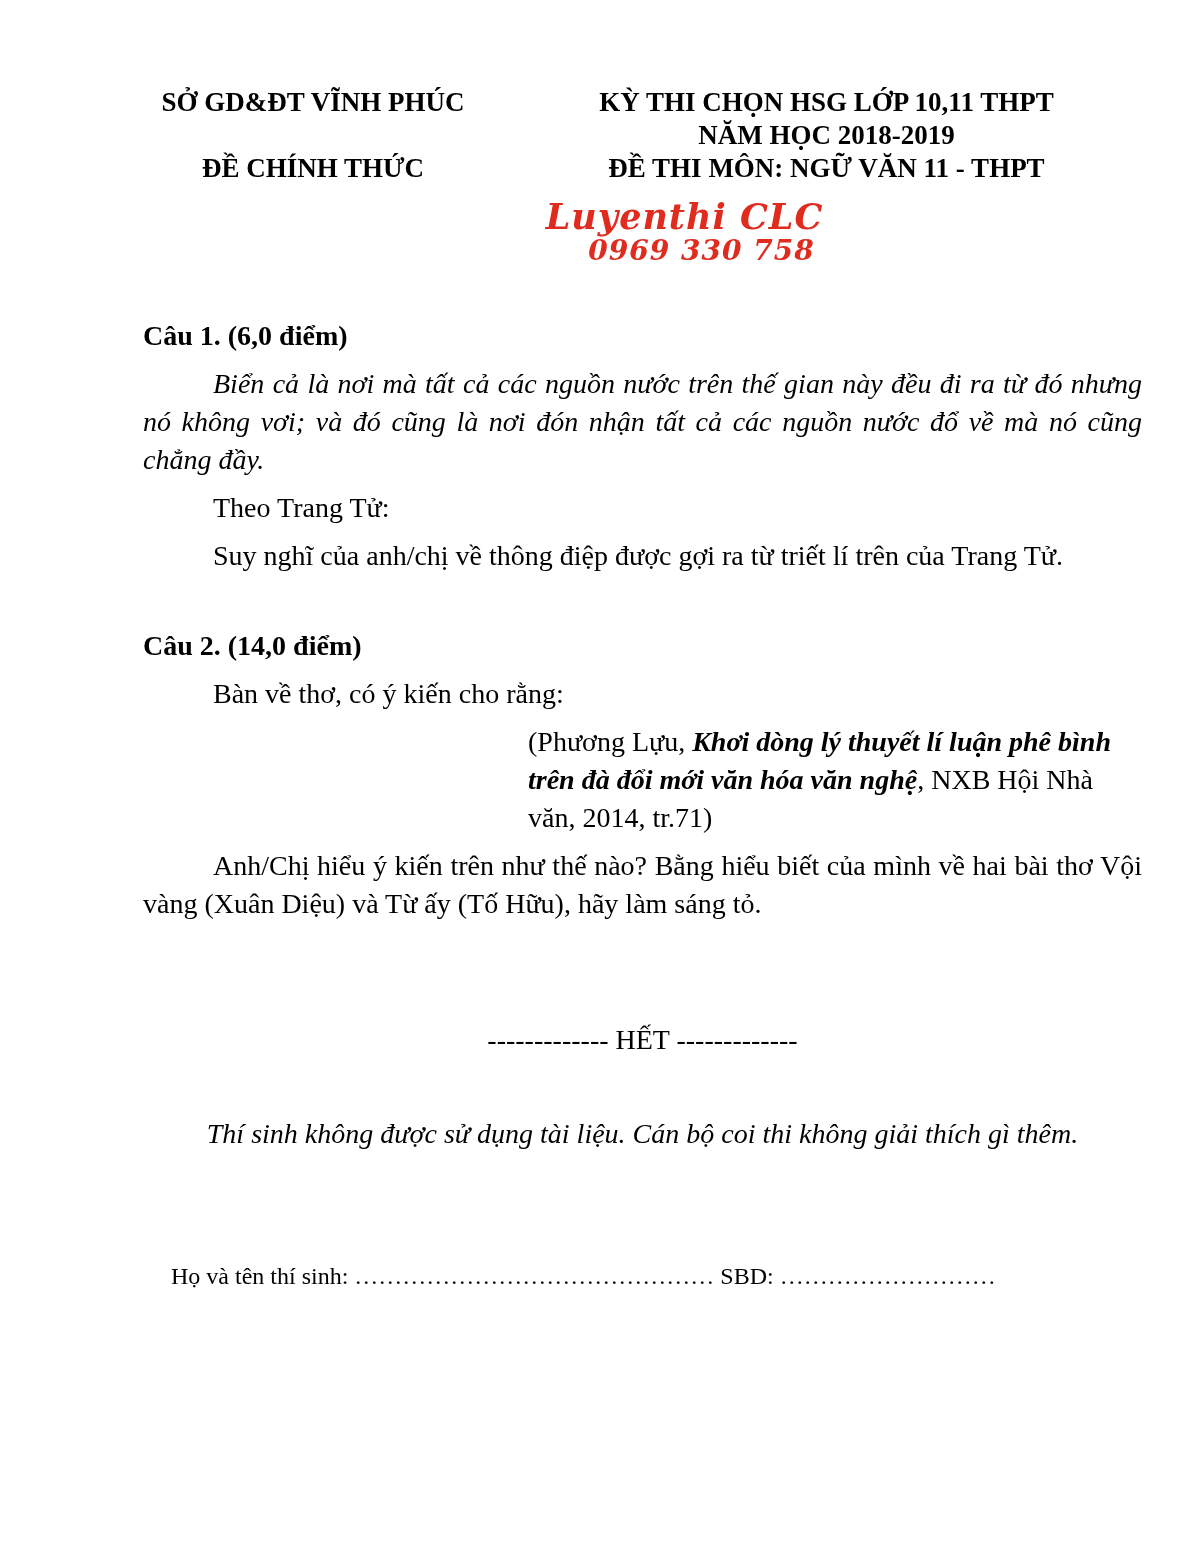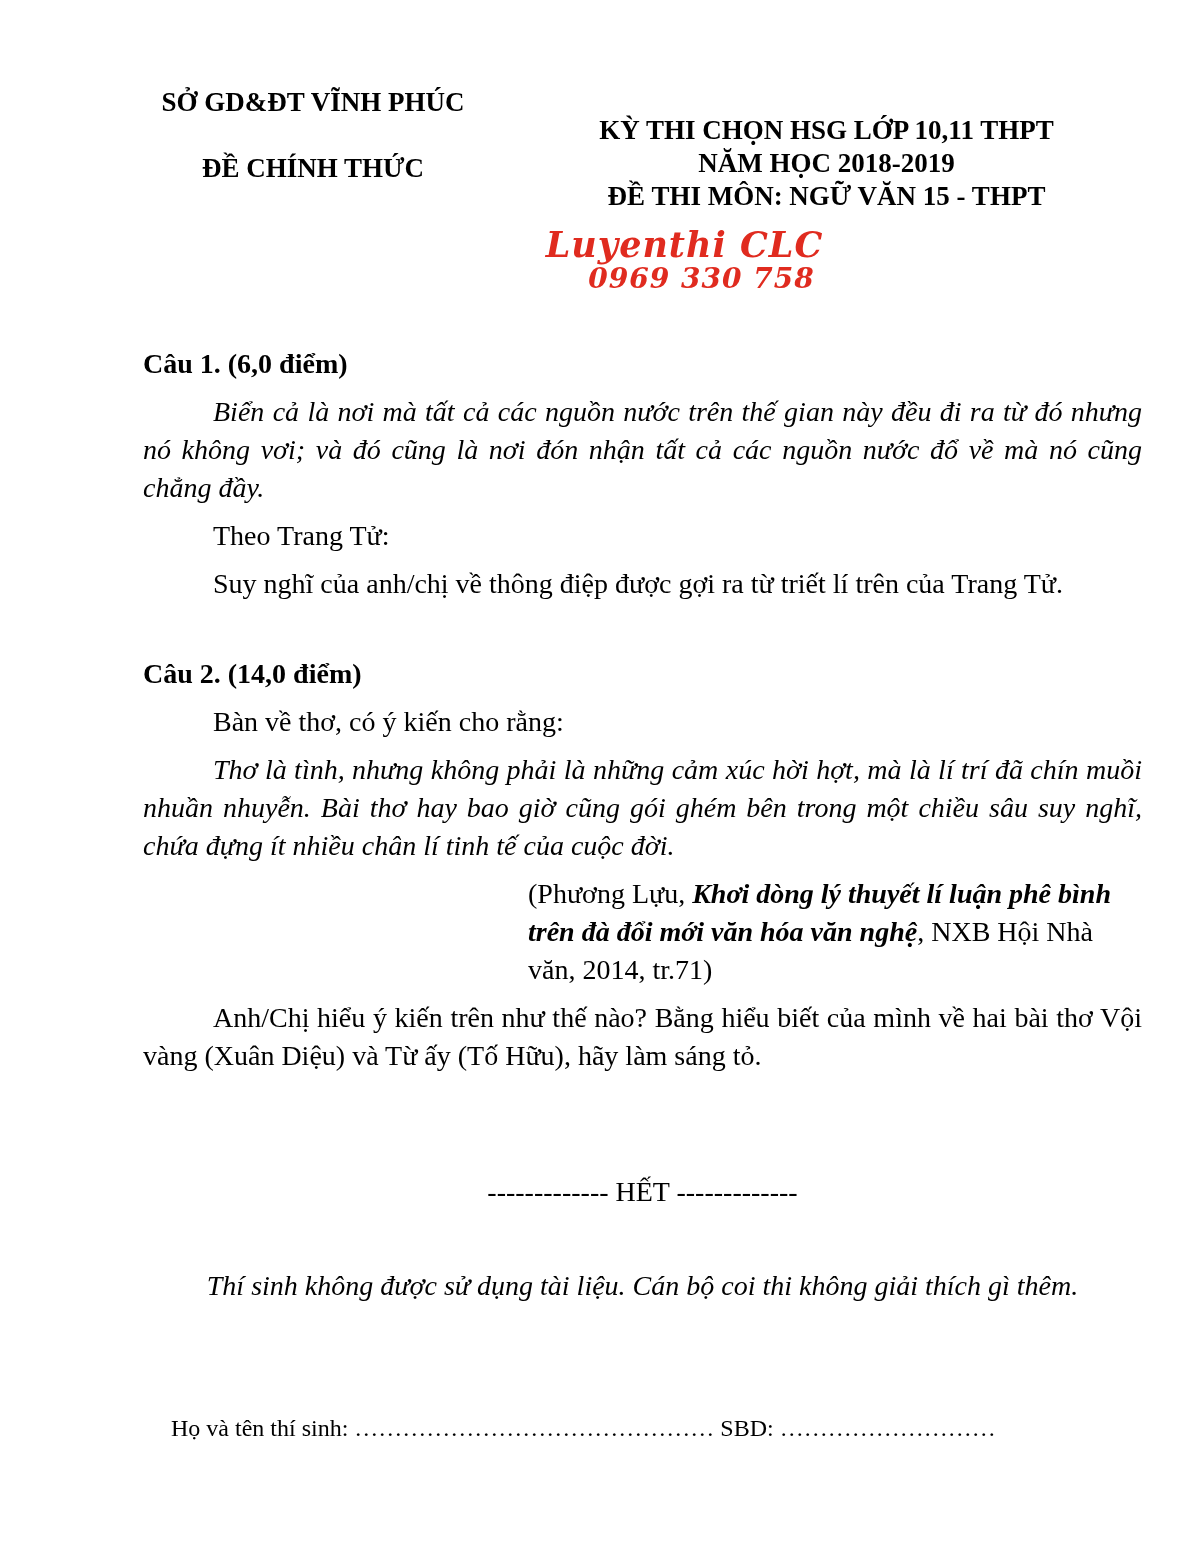--- a/index.html
+++ b/index.html
@@ -38,21 +38,20 @@
   .header-left .office-line2 {
     margin-top: 33px;
   }
   .header-right {
     flex: 1;
     margin-left: 28px;
     text-align: center;
     font-weight: bold;
     font-size: 27px;
     line-height: 33px;
-    margin-top: 28px;
   }
   .header-right .time-line {
     font-weight: normal;
   }
 
   
   .logo-block {
     margin-top: 14px;
     text-align: center;
     transform: translateX(42px);
@@ -130,37 +129,36 @@
 <div class="page">
 
   <div class="doc-header">
     <div class="header-left">
       <div class="office-line1">SỞ GD&amp;ĐT VĨNH PHÚC</div>
       <div class="office-line2">ĐỀ CHÍNH THỨC</div>
     </div>
     <div class="header-right">
       <div>KỲ THI CHỌN HSG LỚP 10,11 THPT</div>
       <div>NĂM HỌC 2018-2019</div>
-      <div>ĐỀ THI MÔN: NGỮ VĂN 15 - THPT</div>
+      <div>ĐỀ THI MÔN: NGỮ VĂN 11 - THPT</div>
     </div>
   </div>
 
   <div class="logo-block">
     <div class="logo-name" style="color: rgb(224, 43, 31);">Luyenthi CLC</div>
     <div class="logo-phone" style="color: rgb(224, 43, 31);">0969 330 758</div>
   </div>
 
   <div class="q-heading">Câu 1. (6,0 điểm)</div>
   <p class="para quote">Biển cả là nơi mà tất cả các nguồn nước trên thế gian này đều đi ra từ đó nhưng nó không vơi; và đó cũng là nơi đón nhận tất cả các nguồn nước đổ về mà nó cũng chẳng đầy.</p>
   <p class="para">Theo Trang Tử:</p>
   <p class="para">Suy nghĩ của anh/chị về thông điệp được gợi ra từ triết lí trên của Trang Tử.</p>
 
   <div class="q-heading">Câu 2. (14,0 điểm)</div>
   <p class="para">Bàn về thơ, có ý kiến cho rằng:</p>
-  <p class="para quote">Thơ là tình, nhưng không phải là những cảm xúc hời hợt, mà là lí trí đã chín muồi nhuần nhuyễn. Bài thơ hay bao giờ cũng gói ghém bên trong một chiều sâu suy nghĩ, chứa đựng ít nhiều chân lí tinh tế của cuộc đời.</p>
   <div class="citation">
     <span>(Phương Lựu, </span><span class="cite-title">Khơi dòng lý thuyết lí luận phê bình trên đà đổi mới văn hóa văn nghệ</span><span>, NXB Hội Nhà văn, 2014, tr.71)</span>
   </div>
   <p class="para">Anh/Chị hiểu ý kiến trên như thế nào? Bằng hiểu biết của mình về hai bài thơ Vội vàng (Xuân Diệu) và Từ ấy (Tố Hữu), hãy làm sáng tỏ.</p>
 
   <div class="end-line">------------- HẾT -------------</div>
   <div class="exam-note">Thí sinh không được sử dụng tài liệu. Cán bộ coi thi không giải thích gì thêm.</div>
   <div class="student-line">Họ và tên thí sinh: ……………………………………… SBD: ………………………</div>
 
 </div>

